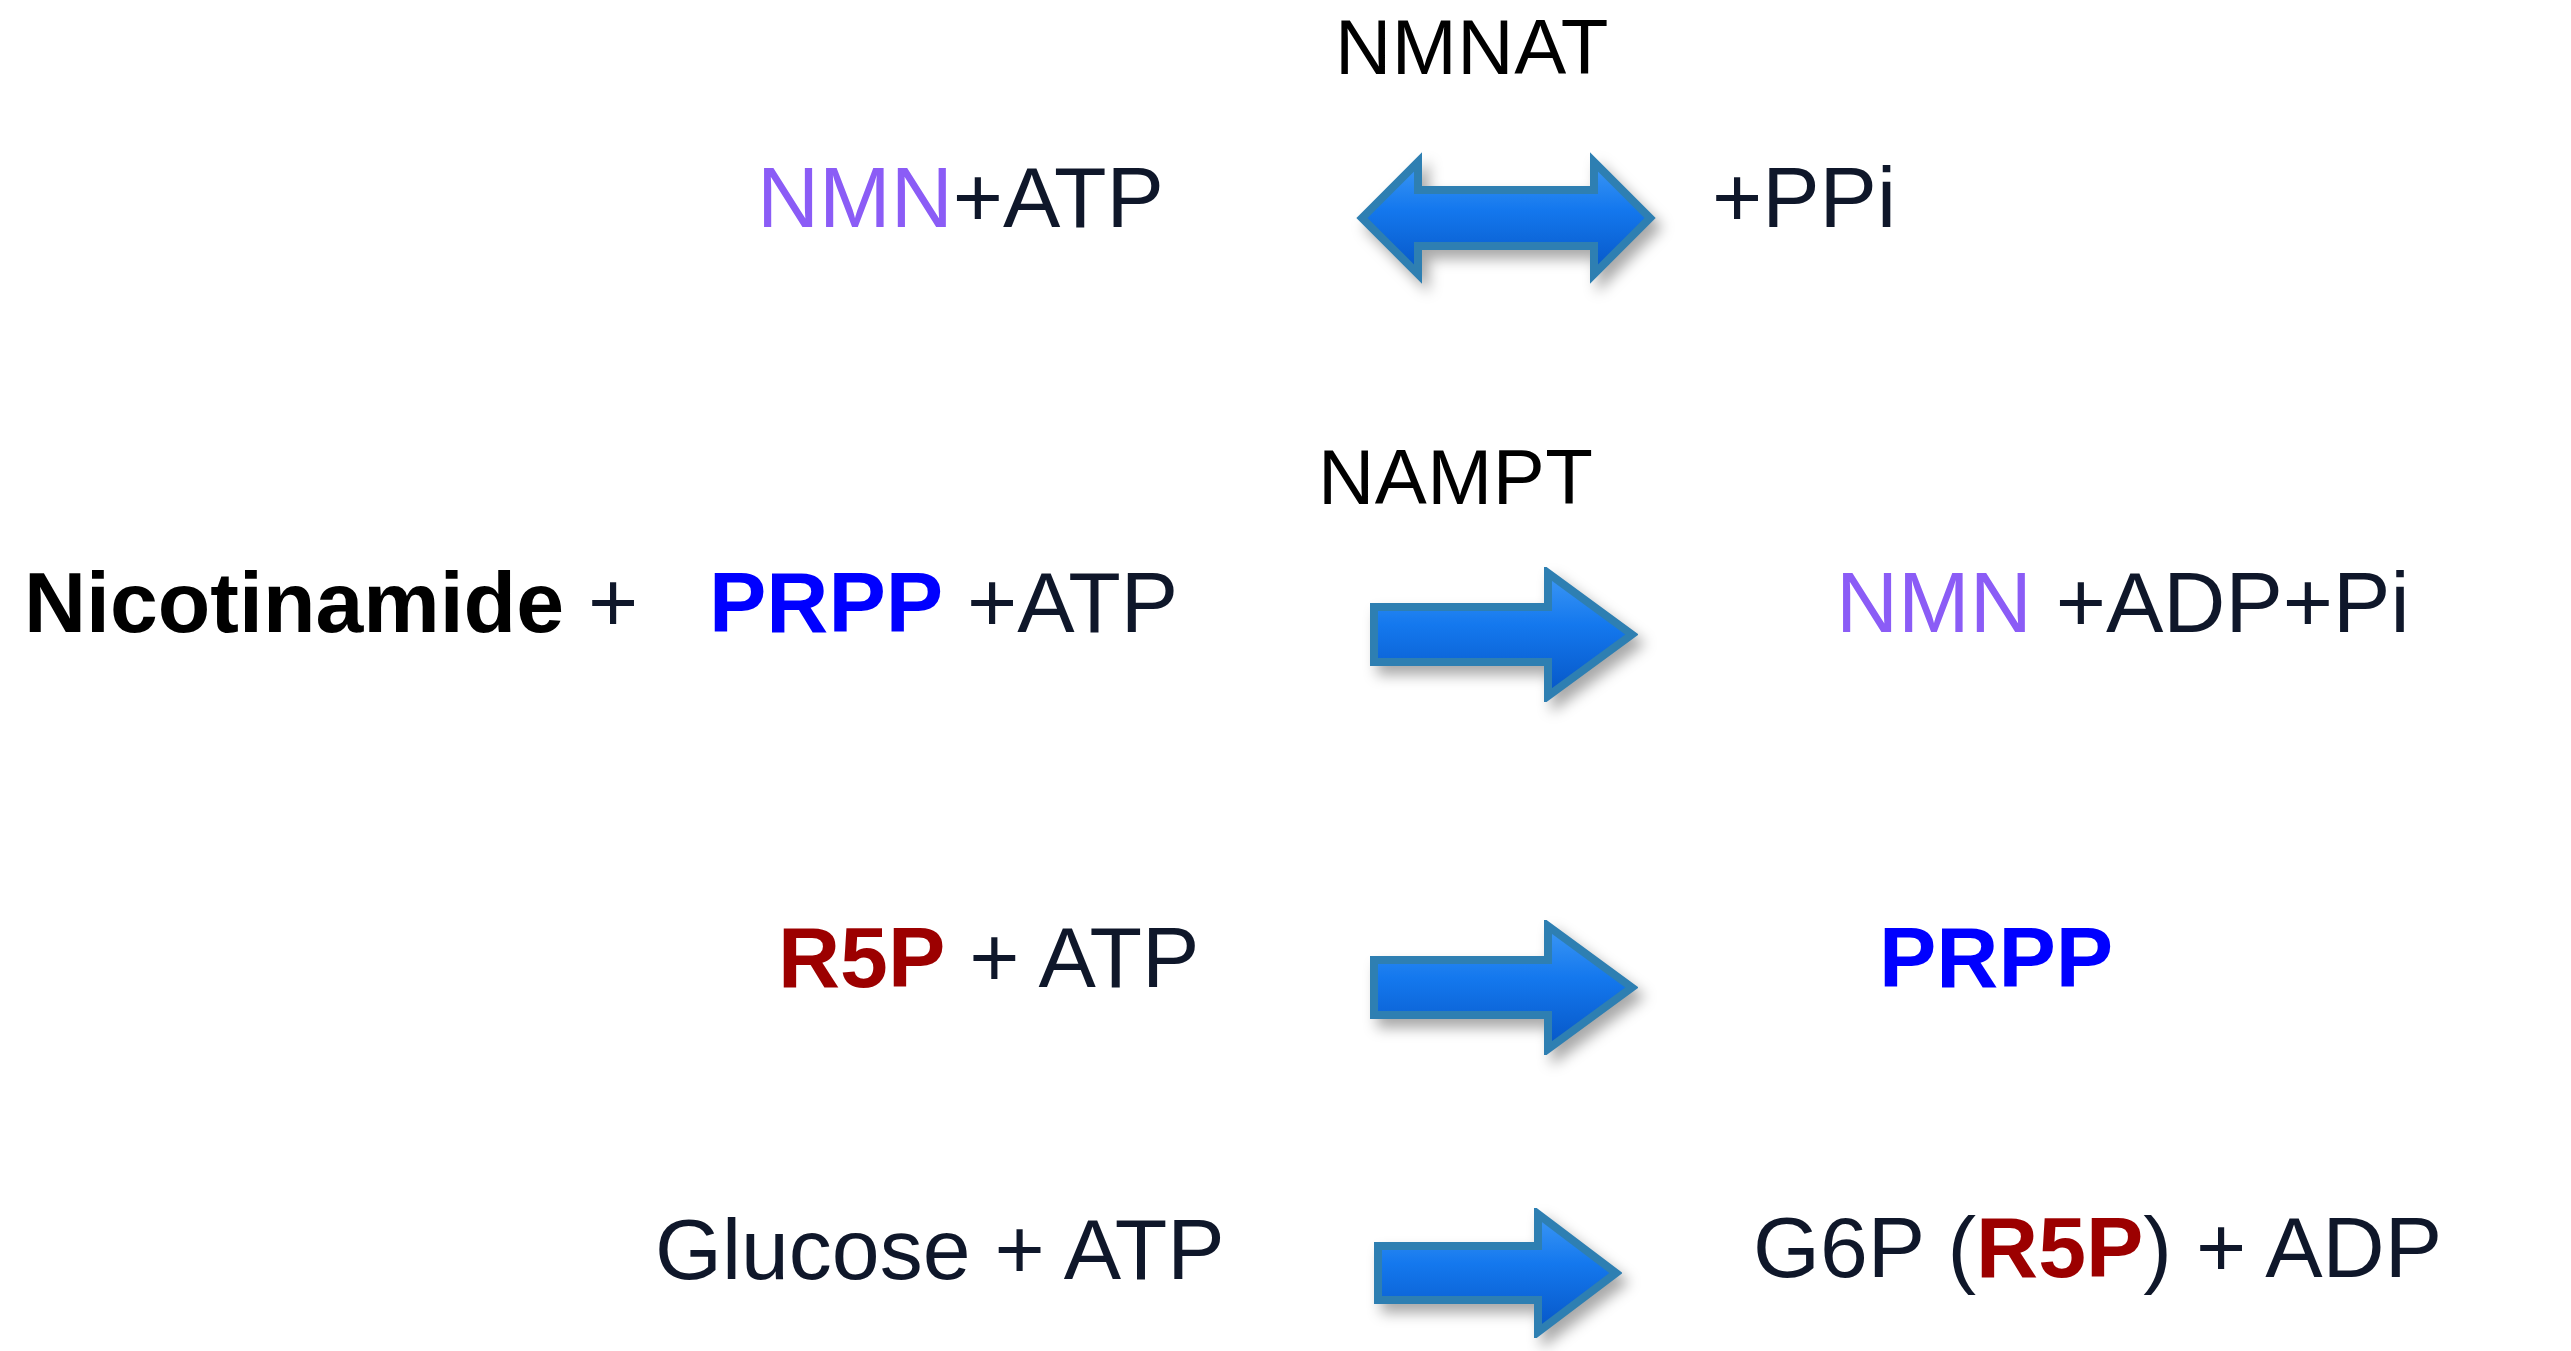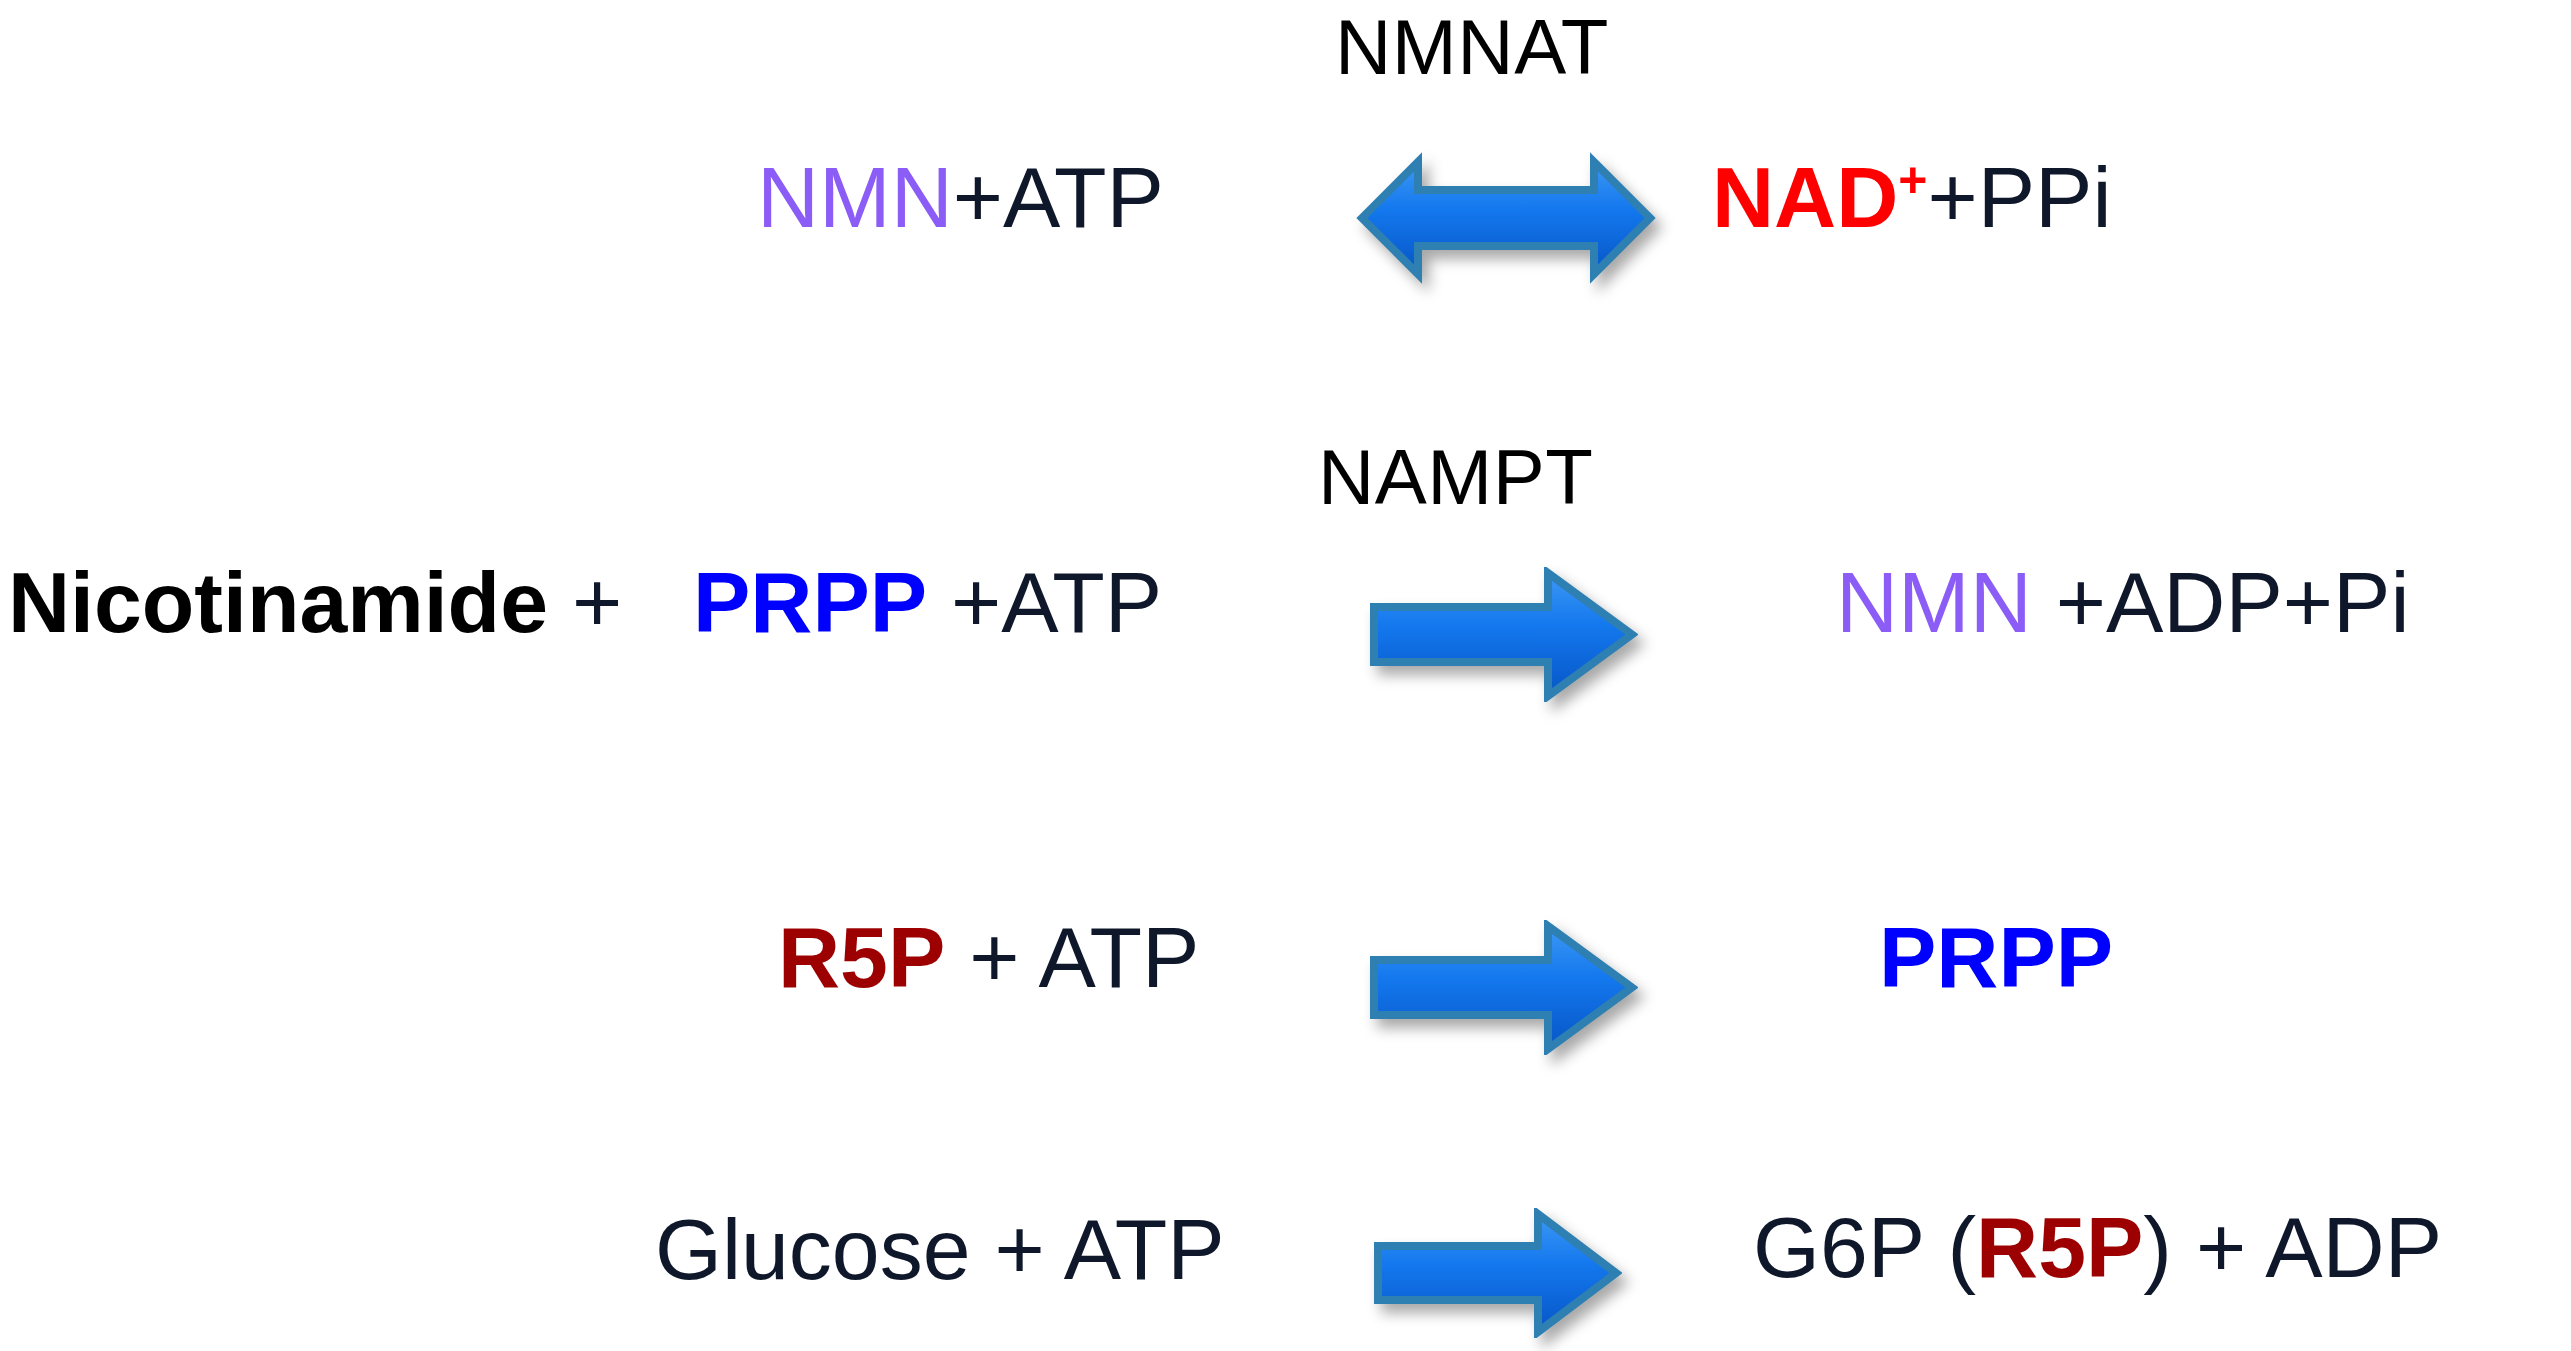--- a/index.html
+++ b/index.html
@@ -61,21 +61,21 @@
 
   
   
   #row1-label   { left: 1335px; top: 2px;   font-size: 78px; }
   #row1-left    { left: 757px;  top: 148px; font-size: 86px; }
   #row1-arrow   { left: 1356px; top: 143px; }
   #row1-right   { left: 1712px; top: 148px; font-size: 86px; }
 
   
   #row2-label   { left: 1318px; top: 432px; font-size: 78px; }
-  #row2-left    { left: 8px;    top: 553px; font-size: 86px; }
+  #row2-left    { left: 24px;    top: 553px; font-size: 86px; }
   #row2-arrow   { left: 1368px; top: 567px; }
   #row2-right   { left: 1836px; top: 553px; font-size: 86px; }
 
   
   #row3-left    { left: 778px;  top: 908px; font-size: 86px; }
   #row3-arrow   { left: 1368px; top: 920px; }
   #row3-right   { left: 1832px; top: 908px; font-size: 86px; }
 
   
   #row4-left    { left: 655px;  top: 1200px; font-size: 86px; }
@@ -99,21 +99,20 @@
         <stop offset="0%" stop-color="#3D98F5"></stop>
         <stop offset="42%" stop-color="#1478EE"></stop>
         <stop offset="100%" stop-color="#0656C6"></stop>
       </linearGradient>
     </defs>
     <polygon points="6,75 62,19 62,47 238,47 238,19 294,75 238,131 238,103 62,103 62,131" fill="url(#gradDouble)" stroke="#2E7FB2" stroke-width="8" stroke-linejoin="miter"></polygon>
   </svg>
 </div>
 
 <div class="reaction-row side" id="row1-right">
-  <span class="tok red"><span>NAD</span><sup class="charge">+</sup></span>
   <span class="tok plain">+PPi</span>
 </div>
 
 <div class="enzyme-label" id="row2-label">NAMPT</div>
 
 <div class="reaction-row side" id="row2-left">
   <span class="tok b">Nicotinamide</span>
   <span class="tok plain"> + </span>
   <span class="tok blue">PRPP</span>
   <span class="tok plain"> +ATP</span>

